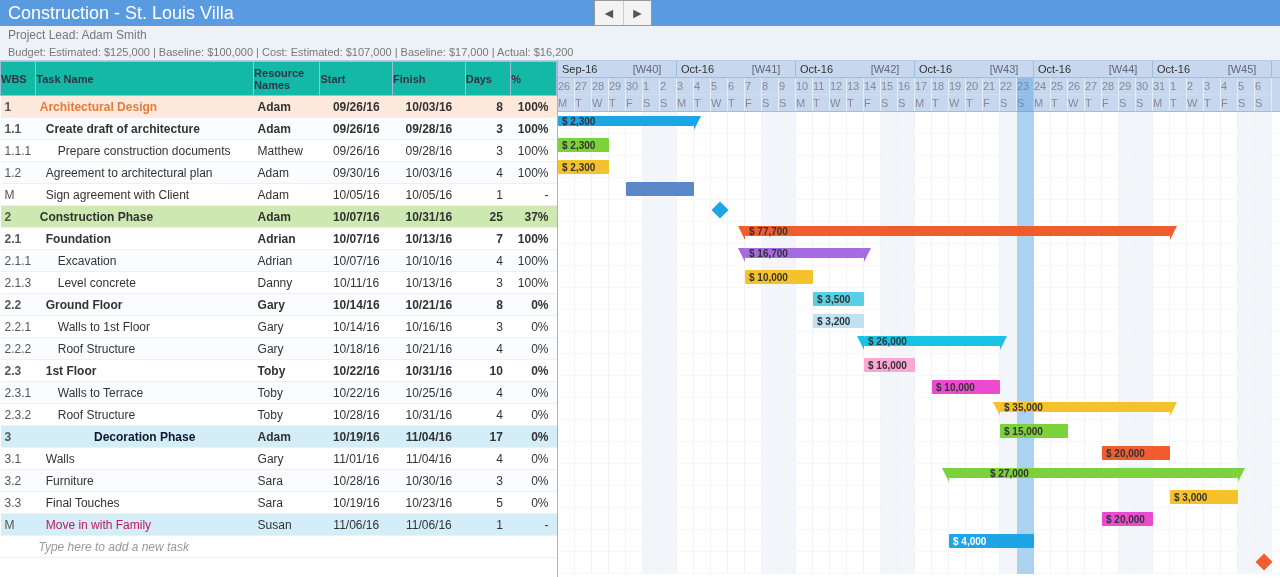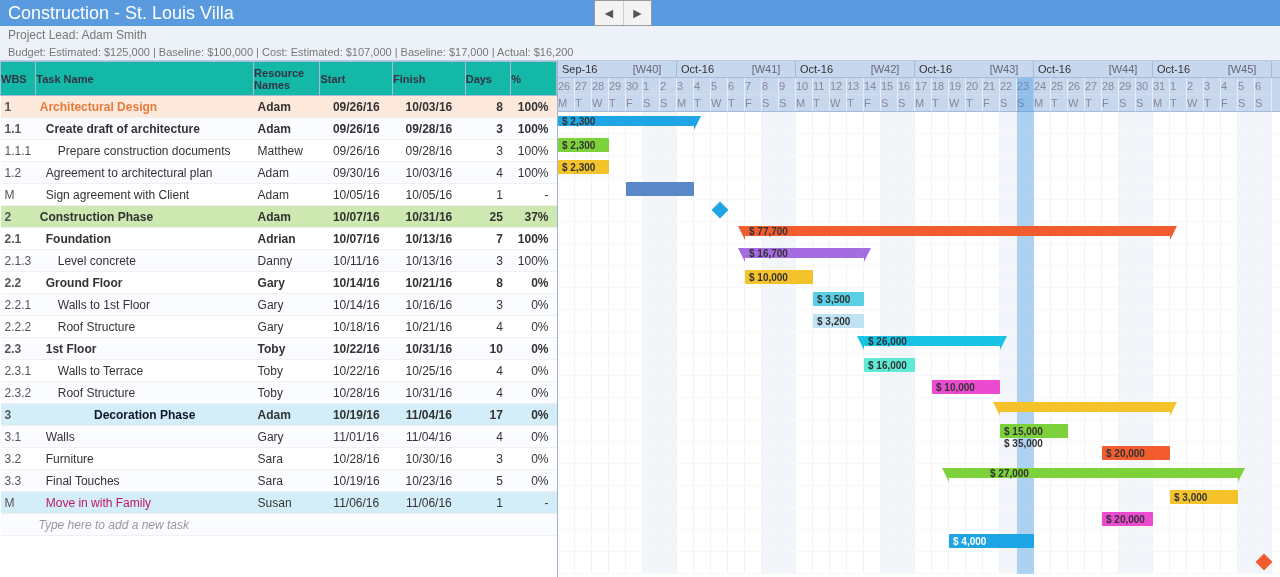--- a/index.html
+++ b/index.html
@@ -149,20 +149,29 @@
           <tr class="row-summary">
             <td class="col-wbs">2.1</td>
             <td class="col-name lvl2">Foundation</td>
             <td class="col-res">Adrian</td>
             <td class="col-start">10/07/16</td>
             <td class="col-fin">10/13/16</td>
             <td class="col-days">7</td>
             <td class="col-pct">100%</td>
           </tr>
           <tr class="">
+            <td class="col-wbs">2.1.1</td>
+            <td class="col-name lvl3">Excavation</td>
+            <td class="col-res">Adrian</td>
+            <td class="col-start">10/07/16</td>
+            <td class="col-fin">10/10/16</td>
+            <td class="col-days">4</td>
+            <td class="col-pct">100%</td>
+          </tr>
+          <tr class="">
             <td class="col-wbs">2.1.3</td>
             <td class="col-name lvl3">Level concrete</td>
             <td class="col-res">Danny</td>
             <td class="col-start">10/11/16</td>
             <td class="col-fin">10/13/16</td>
             <td class="col-days">3</td>
             <td class="col-pct">100%</td>
           </tr>
           <tr class="row-summary">
             <td class="col-wbs">2.2</td>
@@ -558,28 +567,28 @@
           <span class="amt">$ 10,000</span>
         </div>
         <div class="bar" style="left: 255px; top: 180px; width: 51px; background: rgb(88, 207, 228); color: rgb(51, 51, 51);">
           <span class="amt">$ 3,500</span>
         </div>
         <div class="bar" style="left: 255px; top: 202px; width: 51px; background: rgb(191, 226, 245); color: rgb(51, 51, 51);">
           <span class="amt">$ 3,200</span>
         </div>
         <div class="bar summary-bar" style="left: 306px; top: 224px; width: 136px; background: rgb(23, 195, 229); color: rgb(23, 195, 229); height: 10px; font-size: 0px;"></div>
         <div class="bar" style="left: 306px; top: 222px; height: 14px; background: transparent; color: rgb(51, 51, 51);">$ 26,000</div>
-        <div class="bar" style="left: 306px; top: 246px; width: 51px; background: #5eead4; color: rgb(51, 51, 51);">
+        <div class="bar" style="left: 306px; top: 246px; width: 51px; background: #f9a8d4; color: rgb(51, 51, 51);">
           <span class="amt">$ 16,000</span>
         </div>
         <div class="bar" style="left: 374px; top: 268px; width: 68px; background: rgb(236, 75, 209); color: rgb(51, 51, 51);">
           <span class="amt">$ 10,000</span>
         </div>
         <div class="bar summary-bar" style="left: 442px; top: 290px; width: 170px; background: rgb(244, 194, 43); color: rgb(244, 194, 43); height: 10px; font-size: 0px;"></div>
-        <div class="bar" style="left: 442px; top: 288px; height: 14px; background: transparent; color: rgb(51, 51, 51); margin-top: 36px;">$ 35,000</div>
+        <div class="bar" style="left: 442px; top: 288px; height: 14px; background: transparent; color: rgb(51, 51, 51);">$ 35,000</div>
         <div class="bar" style="left: 442px; top: 312px; width: 68px; background: rgb(125, 209, 58); color: rgb(51, 51, 51);">
           <span class="amt">$ 15,000</span>
         </div>
         <div class="bar" style="left: 544px; top: 334px; width: 68px; background: rgb(242, 92, 46); color: rgb(51, 51, 51);">
           <span class="amt">$ 20,000</span>
         </div>
         <div class="bar summary-bar" style="left: 391px; top: 356px; width: 289px; background: rgb(125, 209, 58); color: rgb(125, 209, 58); height: 10px; font-size: 0px;"></div>
         <div class="bar" style="left: 380px; top: 354px; height: 14px; background: transparent; color: rgb(51, 51, 51); margin-left: 48px;">$ 27,000</div>
         <div class="bar" style="left: 612px; top: 378px; width: 68px; background: rgb(244, 194, 43); color: rgb(51, 51, 51);">
           <span class="amt">$ 3,000</span>

